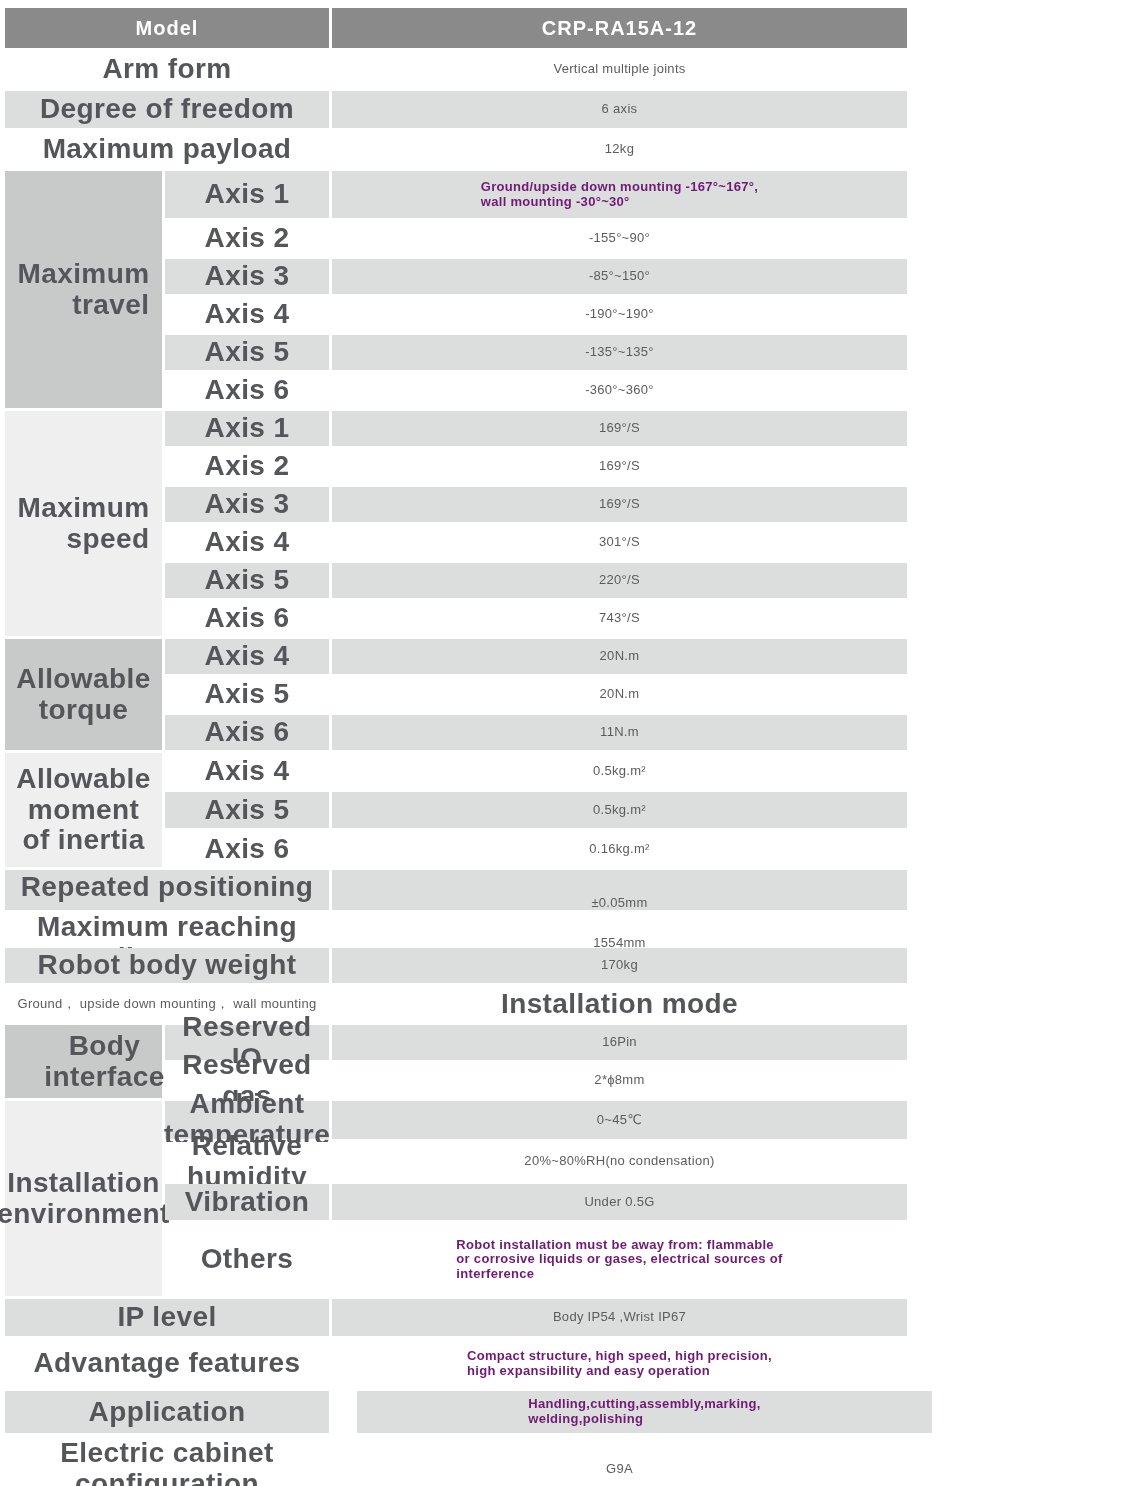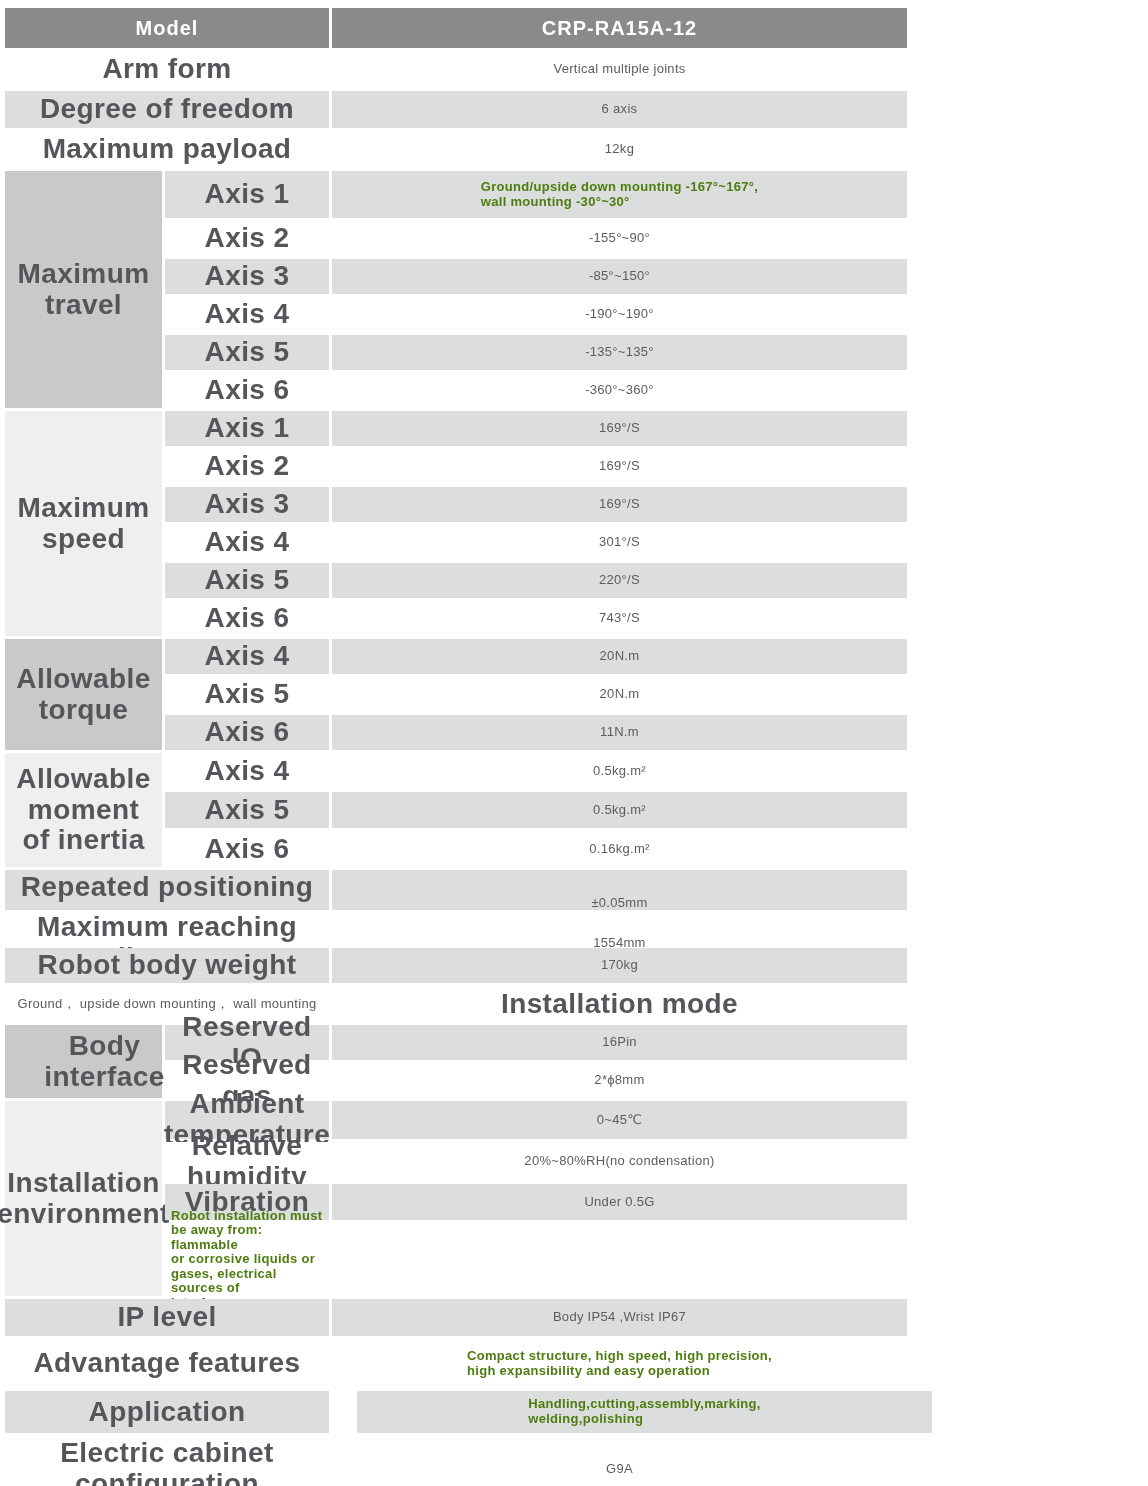--- a/index.html
+++ b/index.html
@@ -41,21 +41,21 @@
     letter-spacing: 0.3px;
     color: #5b5c5e;
     line-height: 1.12;
     white-space: pre-line;
   }
   .val .inner, .cell .inner {
     display: inline-block;
     text-align: left;
     white-space: pre-line;
   }
-  .para { font-weight: bold; color: #4d7c0f; }
+  .para { font-weight: bold; color: #701a75; }
   
   .hd   { background: #8a8a8a; }
   .hd.lbl, .hd.val { color: #ffffff; font-weight: bold; font-size: 20px; letter-spacing: 1px; }
   .g    { background: #dcdddd; }
   .w    { background: #ffffff; }
   .gd   { background: #c8c9c9; }
   .gl   { background: #efefef; }
   
   .h40 { height: 40px; }
   .h37 { height: 37px; }
@@ -65,21 +65,21 @@
   .h49 { height: 49px; }
   .sec-travel   { grid-template-rows: 47px repeat(5, 35px); }
   .sec-speed    { grid-template-rows: repeat(6, 35px); }
   .sec-torque   { grid-template-rows: repeat(3, 35px); }
   .sec-inertia  { grid-template-rows: repeat(3, 36px); }
   .sec-iface    { grid-template-rows: repeat(2, 35px); }
   .sec-env      { grid-template-rows: 38px 39px 36px 73px; }
   .span2 { grid-column: 1; grid-row: 1 / span 2; padding-left: 48px; }
   .span3 { grid-column: 1; grid-row: 1 / span 3; }
   .span4 { grid-column: 1; grid-row: 1 / span 4; }
-  .span6 { grid-column: 1; grid-row: 1 / span 6; }
+  .span6 { grid-column: 1; grid-row: 1 / span 6; text-align: right; }
 </style>
 </head>
 <body>
 
 <div class="sheet">
   <div class="tbl">
 
     <div class="r h40">
       <div class="cell hd lbl">Model</div>
       <div class="cell hd val">CRP-RA15A-12</div>
@@ -191,20 +191,21 @@
       <div class="cell gl lbl span4">Installation
 environment</div>
       <div class="cell g lbl">Ambient
 temperature</div>
       <div class="cell g val">0~45℃</div>
       <div class="cell w lbl">Relative
 humidity</div>
       <div class="cell w val">20%~80%RH(no condensation)</div>
       <div class="cell g lbl">Vibration</div>
       <div class="cell g val">Under 0.5G</div>
+      <div class="cell w lbl">Others</div>
       <div class="cell w val para"><span class="inner">Robot installation must be away from: flammable
 or corrosive liquids or gases, electrical sources of
 interference</span></div>
     </div>
 
     <div class="r h37">
       <div class="cell g lbl">IP level</div>
       <div class="cell g val">Body IP54 ,Wrist IP67</div>
     </div>
 

